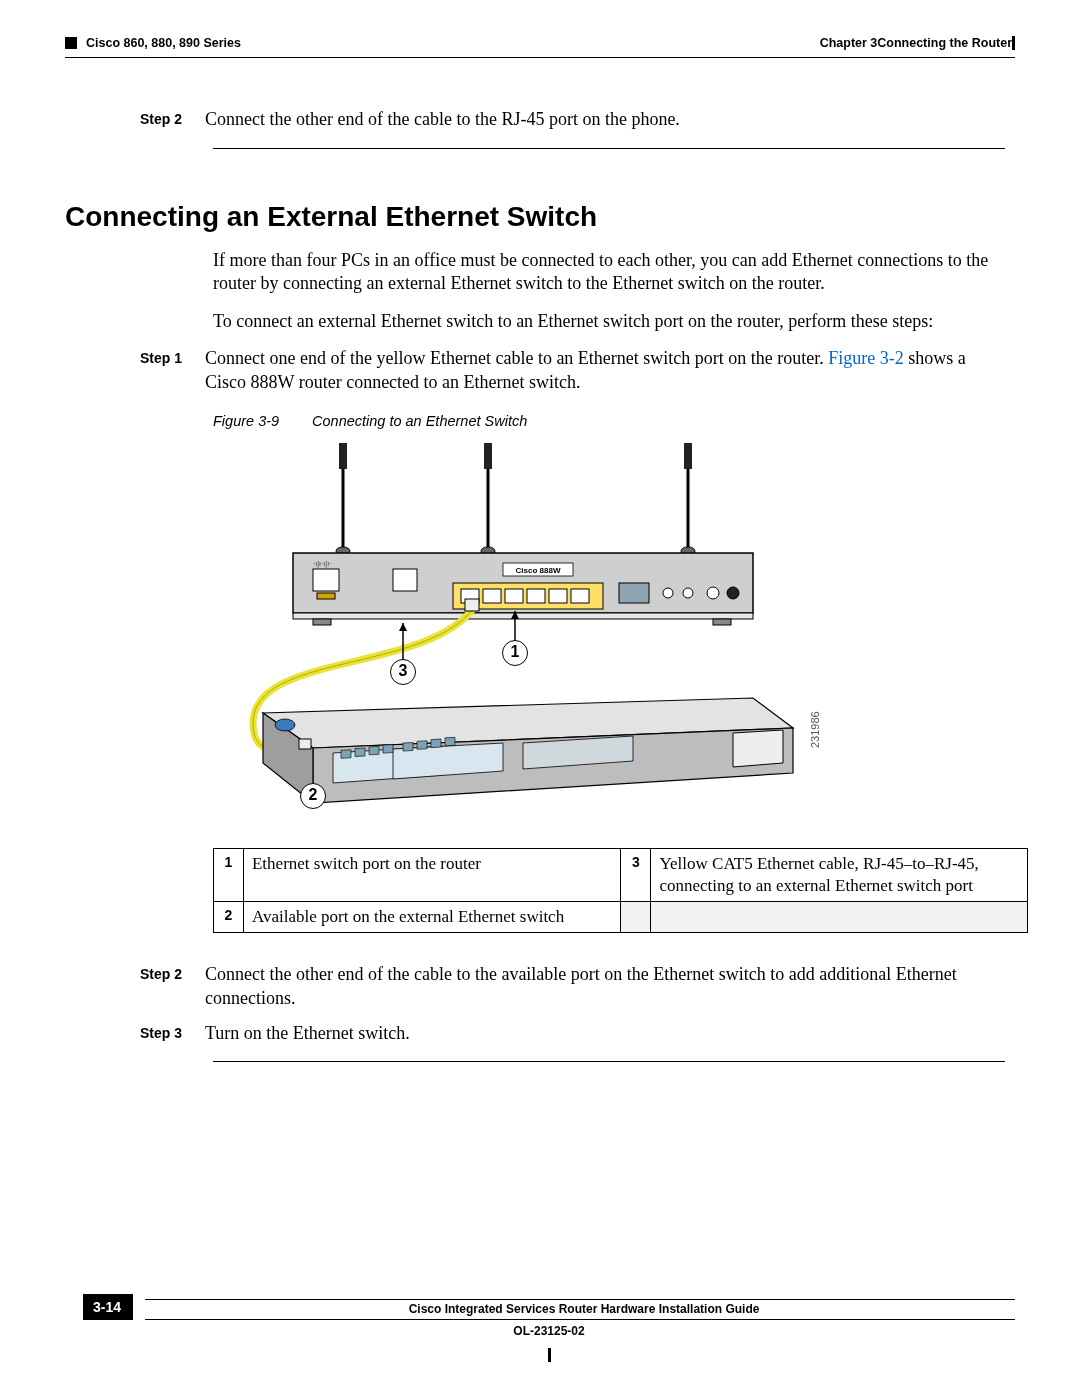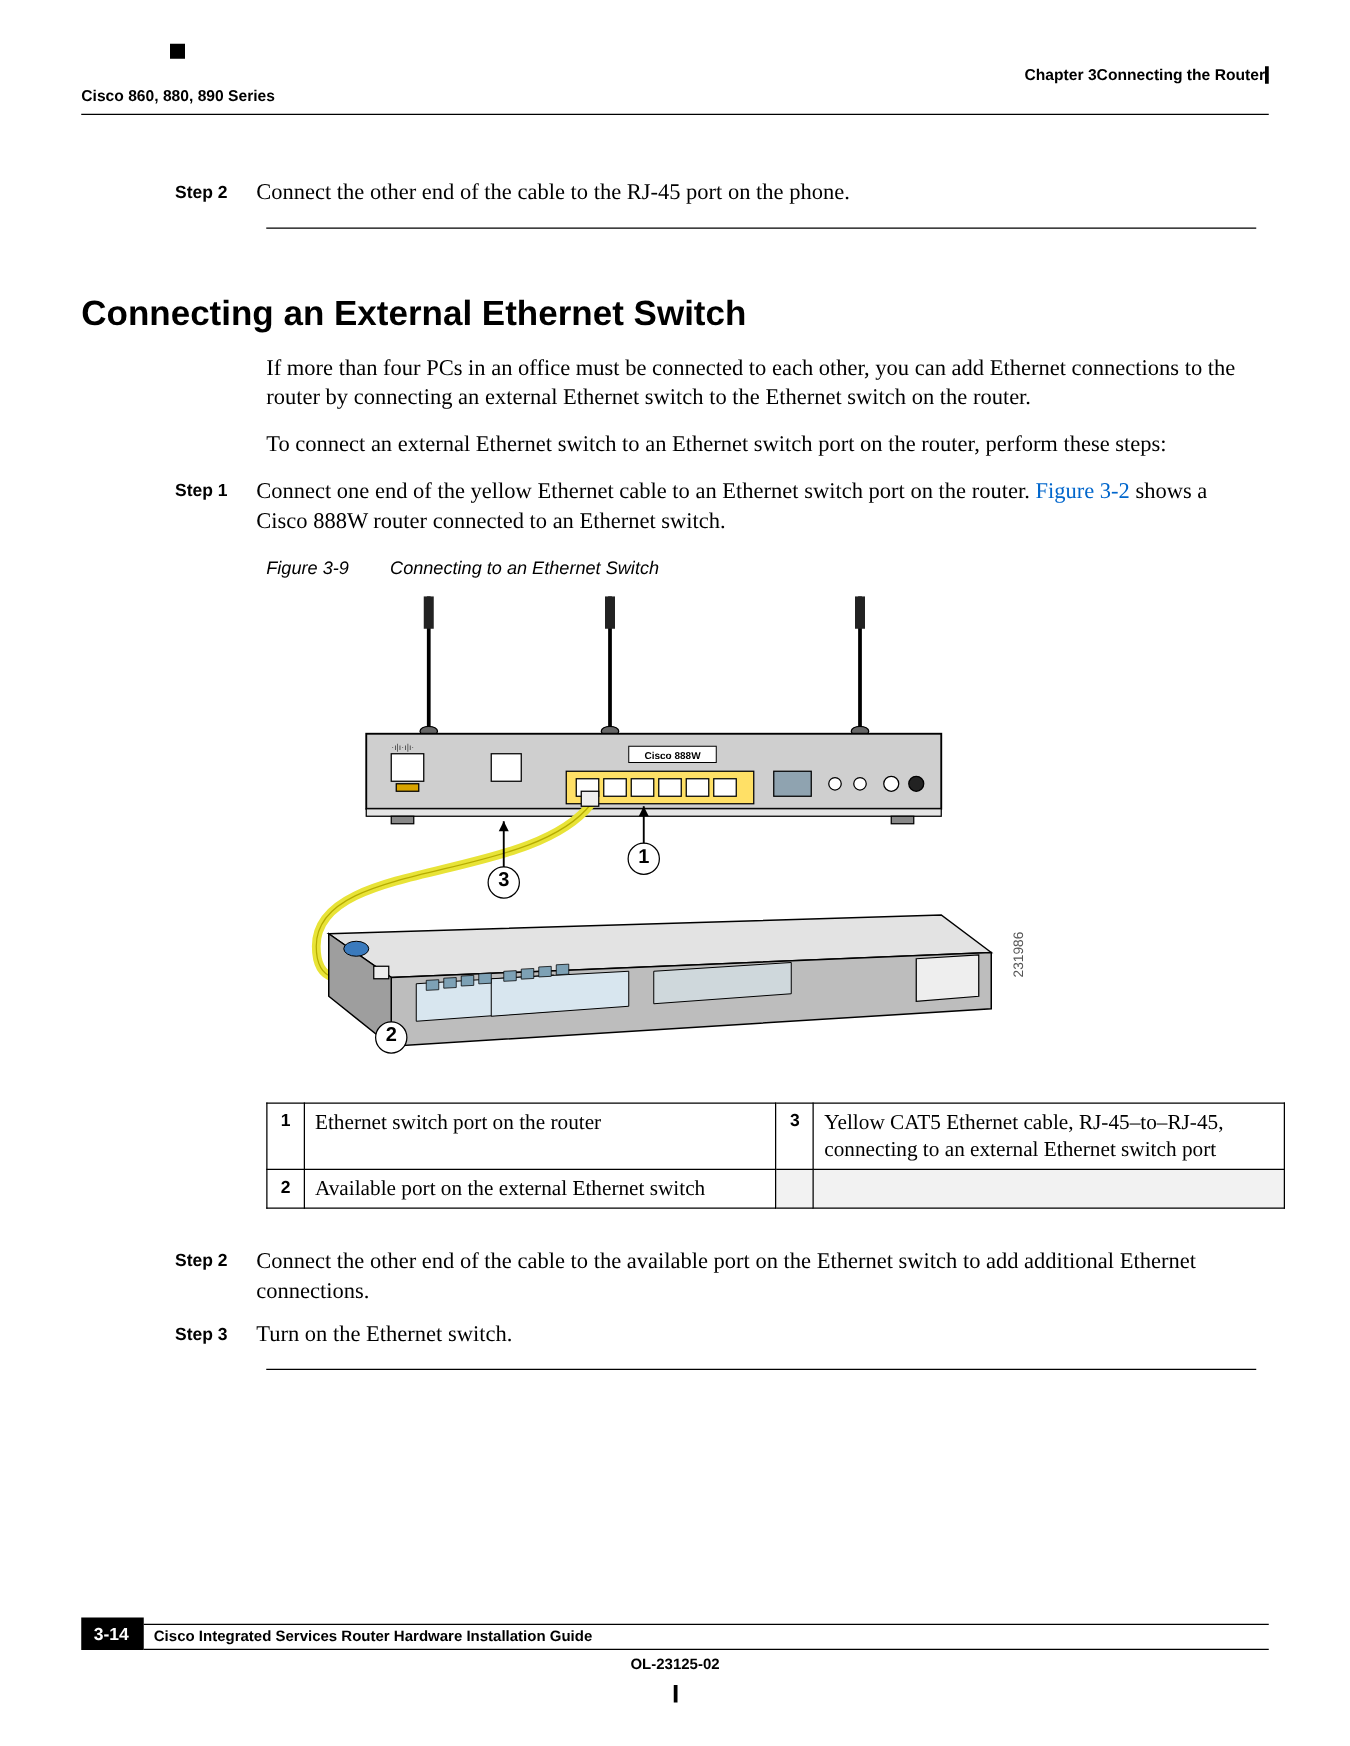--- a/index.html
+++ b/index.html
@@ -20,21 +20,21 @@
   }
   .header-row {
     display: flex;
     justify-content: space-between;
     align-items: center;
     font-family: Arial, Helvetica, sans-serif;
     font-weight: bold;
     font-size: 12.5px;
     margin-bottom: 6px;
   }
-  .header-left { display: flex; align-items: center; gap: 22px; flex-direction: column; }
+  .header-left { display: flex; align-items: center; gap: 9px; }
   .black-sq { width: 12px; height: 12px; background: #000; }
   .header-right { display: flex; align-items: center; gap: 0; }
   .vbar { width: 3px; height: 14px; background: #000; display: inline-block; }
   .thin-rule { border: none; border-top: 1px solid #000; margin-top: 2px; margin-bottom: 50px; }
 
   .step-block { display: flex; gap: 10px; margin-left: 75px; margin-right: 10px; }
   .step-label {
     font-family: Arial, Helvetica, sans-serif;
     font-weight: bold;
     font-size: 14px;
@@ -111,31 +111,31 @@
   }
   table.legend td.desc1 { width: 378px; }
   table.legend td.desc2 { width: 377px; }
   table.legend td.blank { background: #f2f2f2; }
 
   .step-block.mt { margin-top: 30px; }
 
   
   .footer {
     position: absolute;
-    left: 65px; right: 65px; bottom: 35px;
+    left: 83px; right: 65px; bottom: 35px;
   }
   .footer-rule-row { display: flex; align-items: flex-end; }
   .pg-box {
     background: #000; color: #fff;
     font-family: Arial, Helvetica, sans-serif;
     font-weight: bold; font-size: 14px;
     padding: 4px 12px 4px 10px;
     flex: 0 0 auto;
   }
-  .footer-lines { flex: 1; margin-left: 0; }
+  .footer-lines { flex: 1; margin-left: 12px; text-align: center; }
   .footer-title {
     font-family: Arial, Helvetica, sans-serif;
     font-weight: bold; font-size: 12px;
     border-top: 1.5px solid #000;
     border-bottom: 1.5px solid #000;
     padding: 2px 0 2px 8px;
   }
   .footer-sub {
     display: flex; justify-content: flex-end; align-items: center;
     font-family: Arial, Helvetica, sans-serif;

